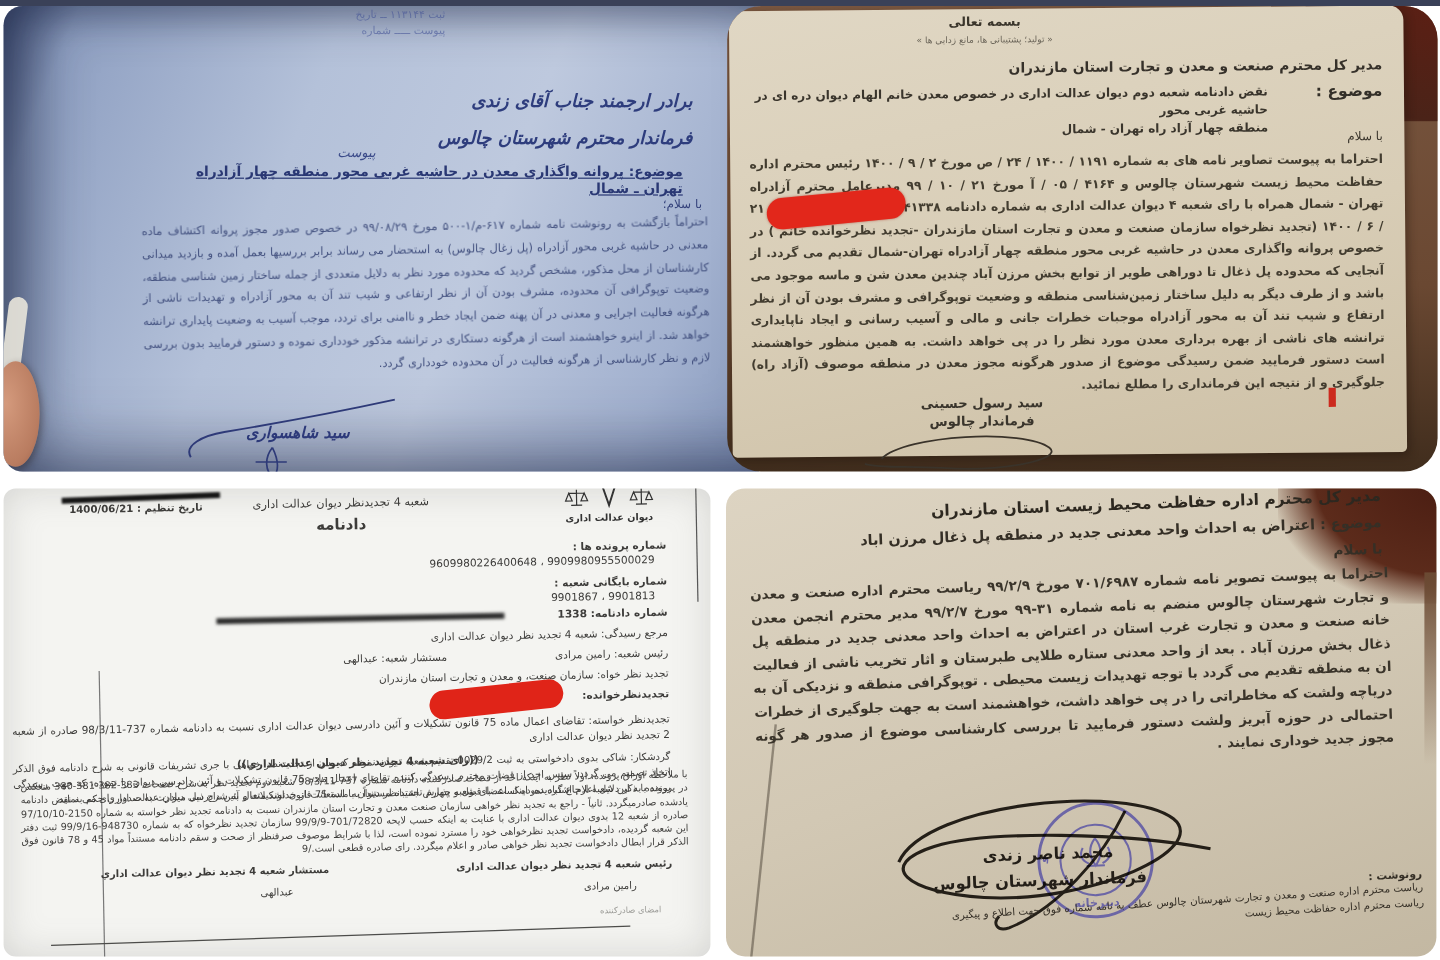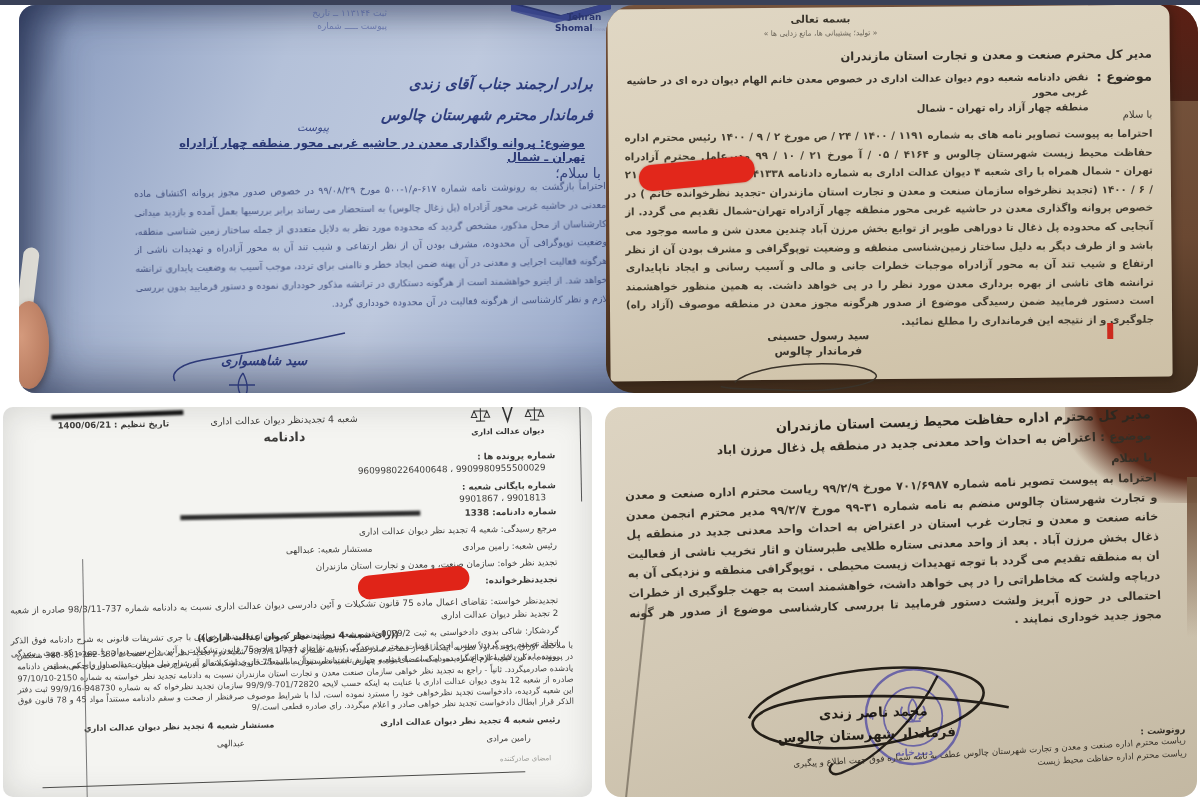--- a/index.html
+++ b/index.html
@@ -1,33 +1,33 @@
 <!DOCTYPE html>
 <html lang="fa"><head>
 <meta charset="utf-8">
 <style>
   html,body{margin:0;padding:0;}
   body{width:1200px;height:800px;background:#ffffff;overflow:hidden;
        font-family:"DejaVu Sans",sans-serif;}
   .topstrip{position:absolute;left:0;top:0;width:1200px;height:5px;background:#3a4158;}
   .photo{position:absolute;border-radius:16px;overflow:hidden;}
   
-  .photo-tl{left:19px;top:5px;width:642px;height:388px;
+  .photo-tl{left:3px;top:5px;width:642px;height:388px;
     background:linear-gradient(112deg,#5d6d94 0%,#8fa0c2 8%,#b4c1d9 36%,#bec9de 60%,#a2b1cf 84%,#8193b8 100%);
     box-shadow:inset 26px 0 46px rgba(18,26,56,.45), inset 0 -26px 50px rgba(25,34,66,.28), inset 0 10px 24px rgba(25,34,66,.22);}
   .tl-notes{position:absolute;left:38px;top:2px;width:330px;color:#3d4d93;opacity:.55;
     font-size:9px;filter:blur(.3px);direction:rtl;text-align:right;line-height:13px;}
   .tl-logo{position:absolute;right:48px;top:-3px;}
   .tl-attach{position:absolute;left:278px;top:116px;font-size:11px;font-style:italic;
     color:#3c4c8a;direction:rtl;}
   .tl-sal{position:absolute;right:68px;direction:rtl;font-family:"DejaVu Serif",serif;
     font-style:italic;font-weight:bold;color:#2e3d7d;font-size:15px;filter:blur(.2px);}
   .tl-subject{position:absolute;right:76px;top:131px;width:436px;direction:rtl;text-align:right;
     font-size:11.5px;font-weight:bold;color:#2a3874;text-decoration:underline;filter:blur(.25px);}
-  .tl-salam{position:absolute;right:60px;top:160px;font-size:14px;color:#35437c;direction:rtl;filter:blur(.3px);}
+  .tl-salam{position:absolute;right:60px;top:160px;font-size:10px;color:#35437c;direction:rtl;filter:blur(.3px);}
   .tl-body{position:absolute;right:54px;top:176px;width:472px;direction:rtl;text-align:justify;
     font-size:9.5px;line-height:18.8px;color:#3a4878;opacity:.92;filter:blur(.4px);transform:rotate(-1deg);}
   .tl-sign{position:absolute;left:140px;top:322px;width:190px;}
   .tl-sign-name{position:absolute;left:62px;top:26px;direction:rtl;font-family:"DejaVu Serif",serif;
     font-style:italic;font-weight:bold;font-size:13px;color:#2c3979;}
   .tl-paper-sliver{position:absolute;left:-4px;top:242px;width:16px;height:150px;background:#e9e5da;
     border-radius:8px;transform:rotate(7deg);opacity:.9;}
   .tl-finger{position:absolute;left:-10px;top:296px;width:40px;height:88px;border-radius:50%;
     background:radial-gradient(ellipse at 30% 40%,#d49a7d,#b97c60 70%,#9c614a);box-shadow:2px 2px 6px rgba(40,30,30,.4);}
   
@@ -38,21 +38,21 @@
   .tr-paper{position:absolute;left:3px;top:2px;width:562px;height:372px;
     background:linear-gradient(168deg,#e0d7c4 0%,#d8cdb6 55%,#cdc0a6 100%);
     border-radius:3px 12px 4px 4px;transform:rotate(-.5deg);box-shadow:2px 3px 8px rgba(30,20,10,.45);}
   .tr-besmele{position:absolute;left:148px;top:5px;width:130px;text-align:center;
     font-size:10.5px;font-weight:bold;color:#3a352b;direction:rtl;}
   .tr-slogan{position:absolute;left:100px;top:21px;width:226px;text-align:center;
     font-size:7.5px;color:#6a6458;direction:rtl;}
   .tr-recipient{position:absolute;right:18px;top:42px;font-size:11.5px;font-weight:bold;
     color:#36312a;direction:rtl;}
   .tr-subjectrow{position:absolute;right:18px;top:64px;width:528px;direction:rtl;display:flex;gap:8px;}
-  .tr-subjectrow .lbl{font-size:13px;font-weight:bold;color:#332f28;white-space:nowrap;}
+  .tr-subjectrow .lbl{font-size:13px;font-weight:bold;color:#332f28;white-space:nowrap;margin-left:32px;}
   .tr-subjectrow .val{font-size:10px;font-weight:bold;color:#3a352c;line-height:15px;text-align:right;}
   .tr-salam{position:absolute;right:18px;top:104px;font-size:10px;color:#3a352c;direction:rtl;}
   .tr-body{position:absolute;right:18px;top:119px;width:528px;direction:rtl;text-align:justify;
     font-size:10.3px;font-weight:600;line-height:18.6px;color:#433d30;}
   .tr-redaction{position:absolute;left:30px;top:152px;width:116px;height:26px;background:#e2271b;
     border-radius:13px;transform:rotate(-5deg);box-shadow:0 0 2px rgba(160,20,10,.6);}
   .tr-redtick{position:absolute;left:497px;top:318px;width:6px;height:16px;background:#cc2a1e;}
   .tr-sign{position:absolute;left:138px;top:322px;width:140px;text-align:center;direction:rtl;}
   .tr-sign .n1{font-size:11px;font-weight:bold;color:#3a352c;}
   .tr-sign .n2{font-size:11px;font-weight:bold;color:#3a352c;margin-top:2px;}
@@ -113,29 +113,20 @@
 </style>
 </head>
 <body>
 
 <div class="topstrip"></div>
 
 <div class="photo photo-tl">
   <div class="tl-notes">
     <div>ثبت ۱۱۳۱۴۴ ــ تاریخ</div>
     <div>پیوست ـــــ شماره</div>
-  </div>
-  <div class="tl-logo">
-    <svg width="104" height="42" viewBox="0 0 104 42">
-      <path d="M2,0 L52,13 L102,0 L102,7 L60,19 L2,8 Z" fill="#2a356f"></path>
-      <path d="M102,0 L50,14 L2,2 L2,9 L46,21 L102,7 Z" fill="#3b478e" opacity=".85"></path>
-      <text x="58" y="18" font-size="9" font-weight="bold" fill="#2a356f">Tehran</text>
-      <text x="46" y="29" font-size="9" font-weight="bold" fill="#2a356f">Shomal</text>
-      <text x="84" y="29" font-size="4.5" fill="#8a93b5">freeway</text>
-    </svg>
   </div>
   <div class="tl-attach">پیوست</div>
   <div class="tl-sal" style="top:70px;">برادر ارجمند جناب آقای زندی</div>
   <div class="tl-sal" style="top:101px;text-align:right;">فرماندار محترم شهرستان چالوس</div>
   <div class="tl-subject">موضوع: پروانه واگذاری معدن در حاشیه غربی محور منطقه چهار آزادراه تهران ـ شمال</div>
   <div class="tl-salam">با سلام؛</div>
   <div class="tl-body">احتراماً بازگشت به رونوشت نامه شماره ۶۱۷-م/۱-۵۰۰ مورخ ۹۹/۰۸/۲۹ در خصوص صدور مجوز پروانه اکتشاف ماده معدنی در حاشیه غربی محور آزادراه (پل زغال چالوس) به استحضار می رساند برابر بررسیها بعمل آمده و بازدید میدانی کارشناسان از محل مذکور، مشخص گردید که محدوده مورد نظر به دلایل متعددی از جمله ساختار زمین شناسی منطقه، وضعیت توپوگرافی آن محدوده، مشرف بودن آن از نظر ارتفاعی و شیب تند آن به محور آزادراه و تهدیدات ناشی از هرگونه فعالیت اجرایی و معدنی در آن پهنه ضمن ایجاد خطر و ناامنی برای تردد، موجب آسیب به وضعیت پایداری ترانشه خواهد شد. از اینرو خواهشمند است از هرگونه دستکاری در ترانشه مذکور خودداری نموده و دستور فرمایید بدون بررسی لازم و نظر کارشناسی از هرگونه فعالیت در آن محدوده خودداری گردد.</div>
   <div class="tl-sign">
     <svg width="190" height="76" viewBox="0 0 190 76">
       <path d="M186,6 C140,16 86,26 44,33 C26,36 10,44 16,54" stroke="#2e3a78" stroke-width="1.6" fill="none"></path>

